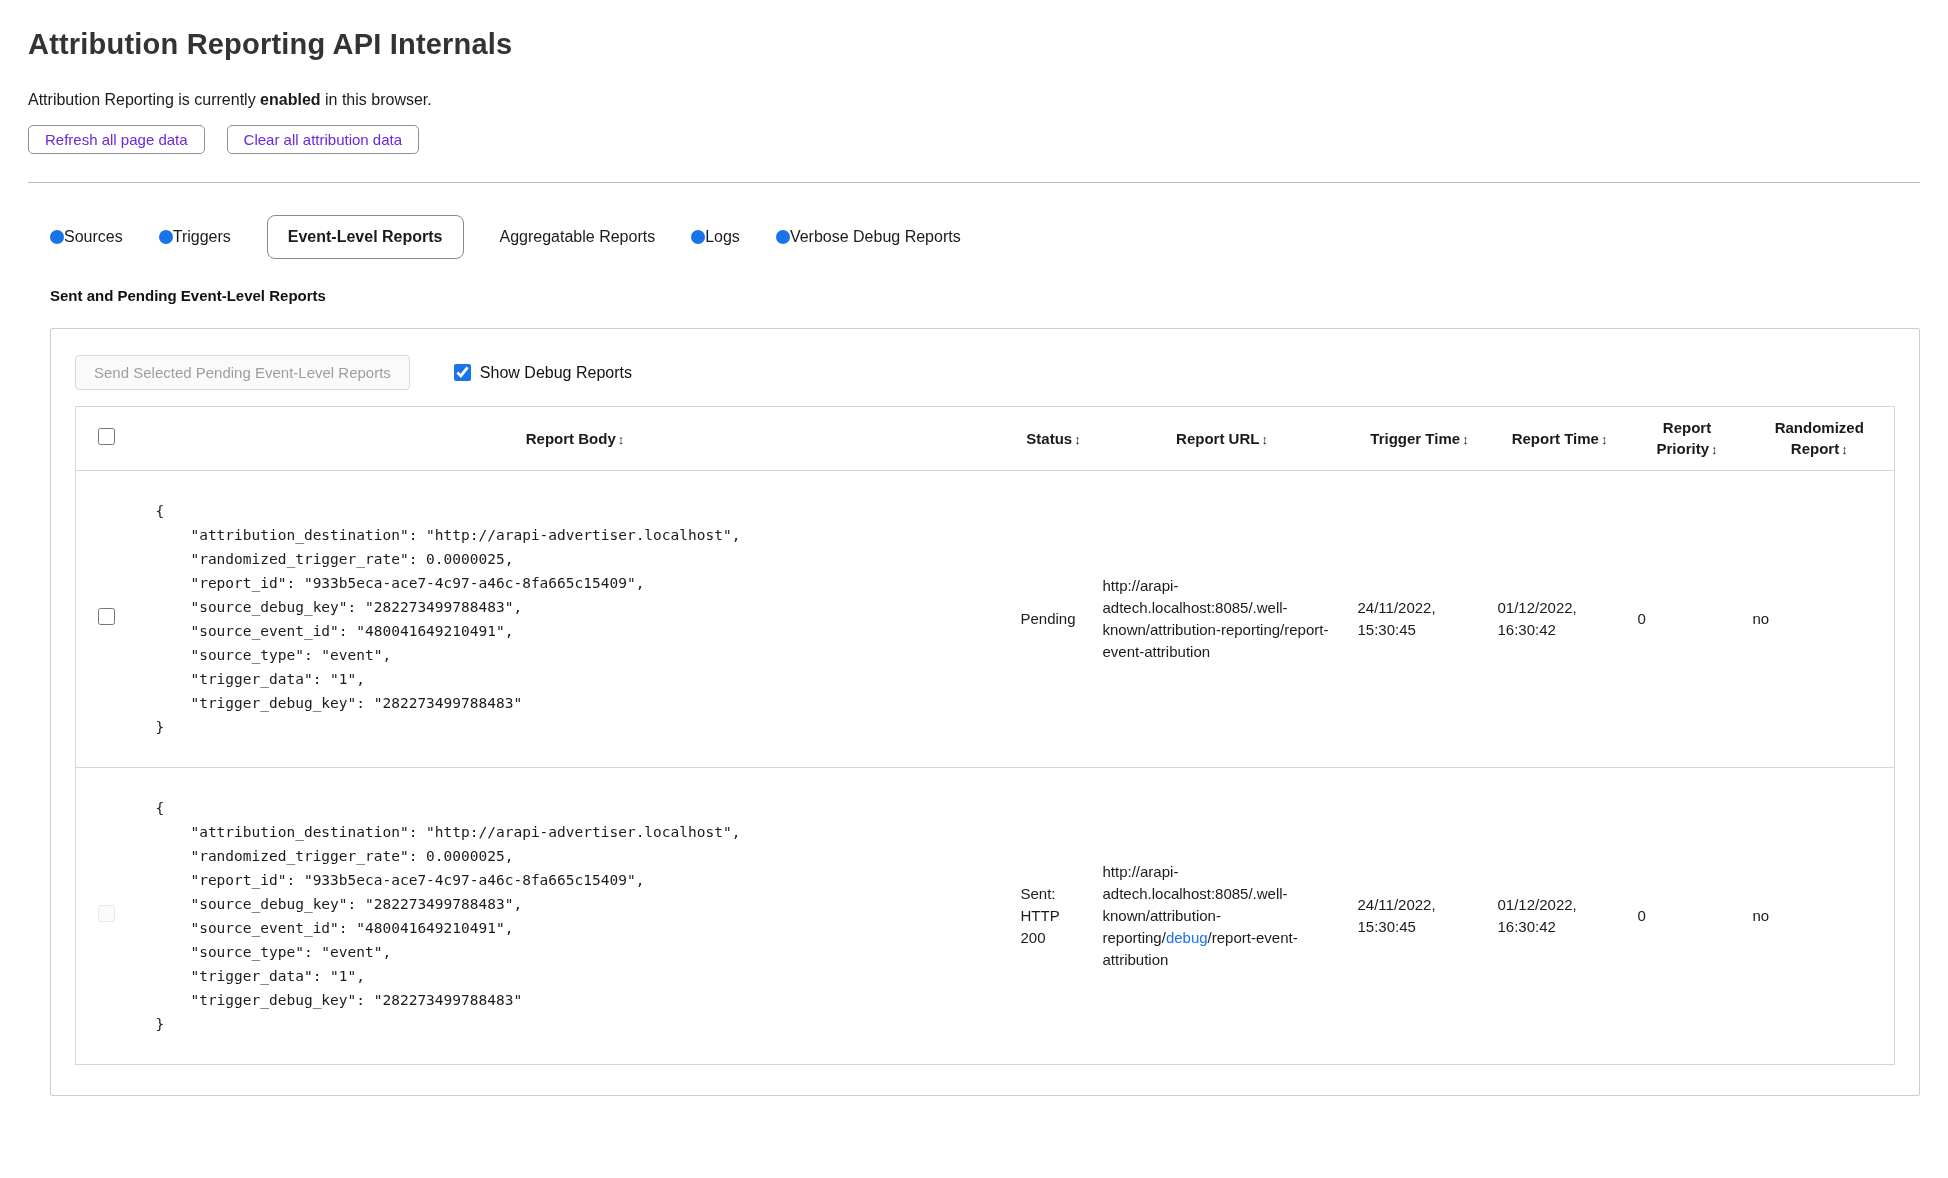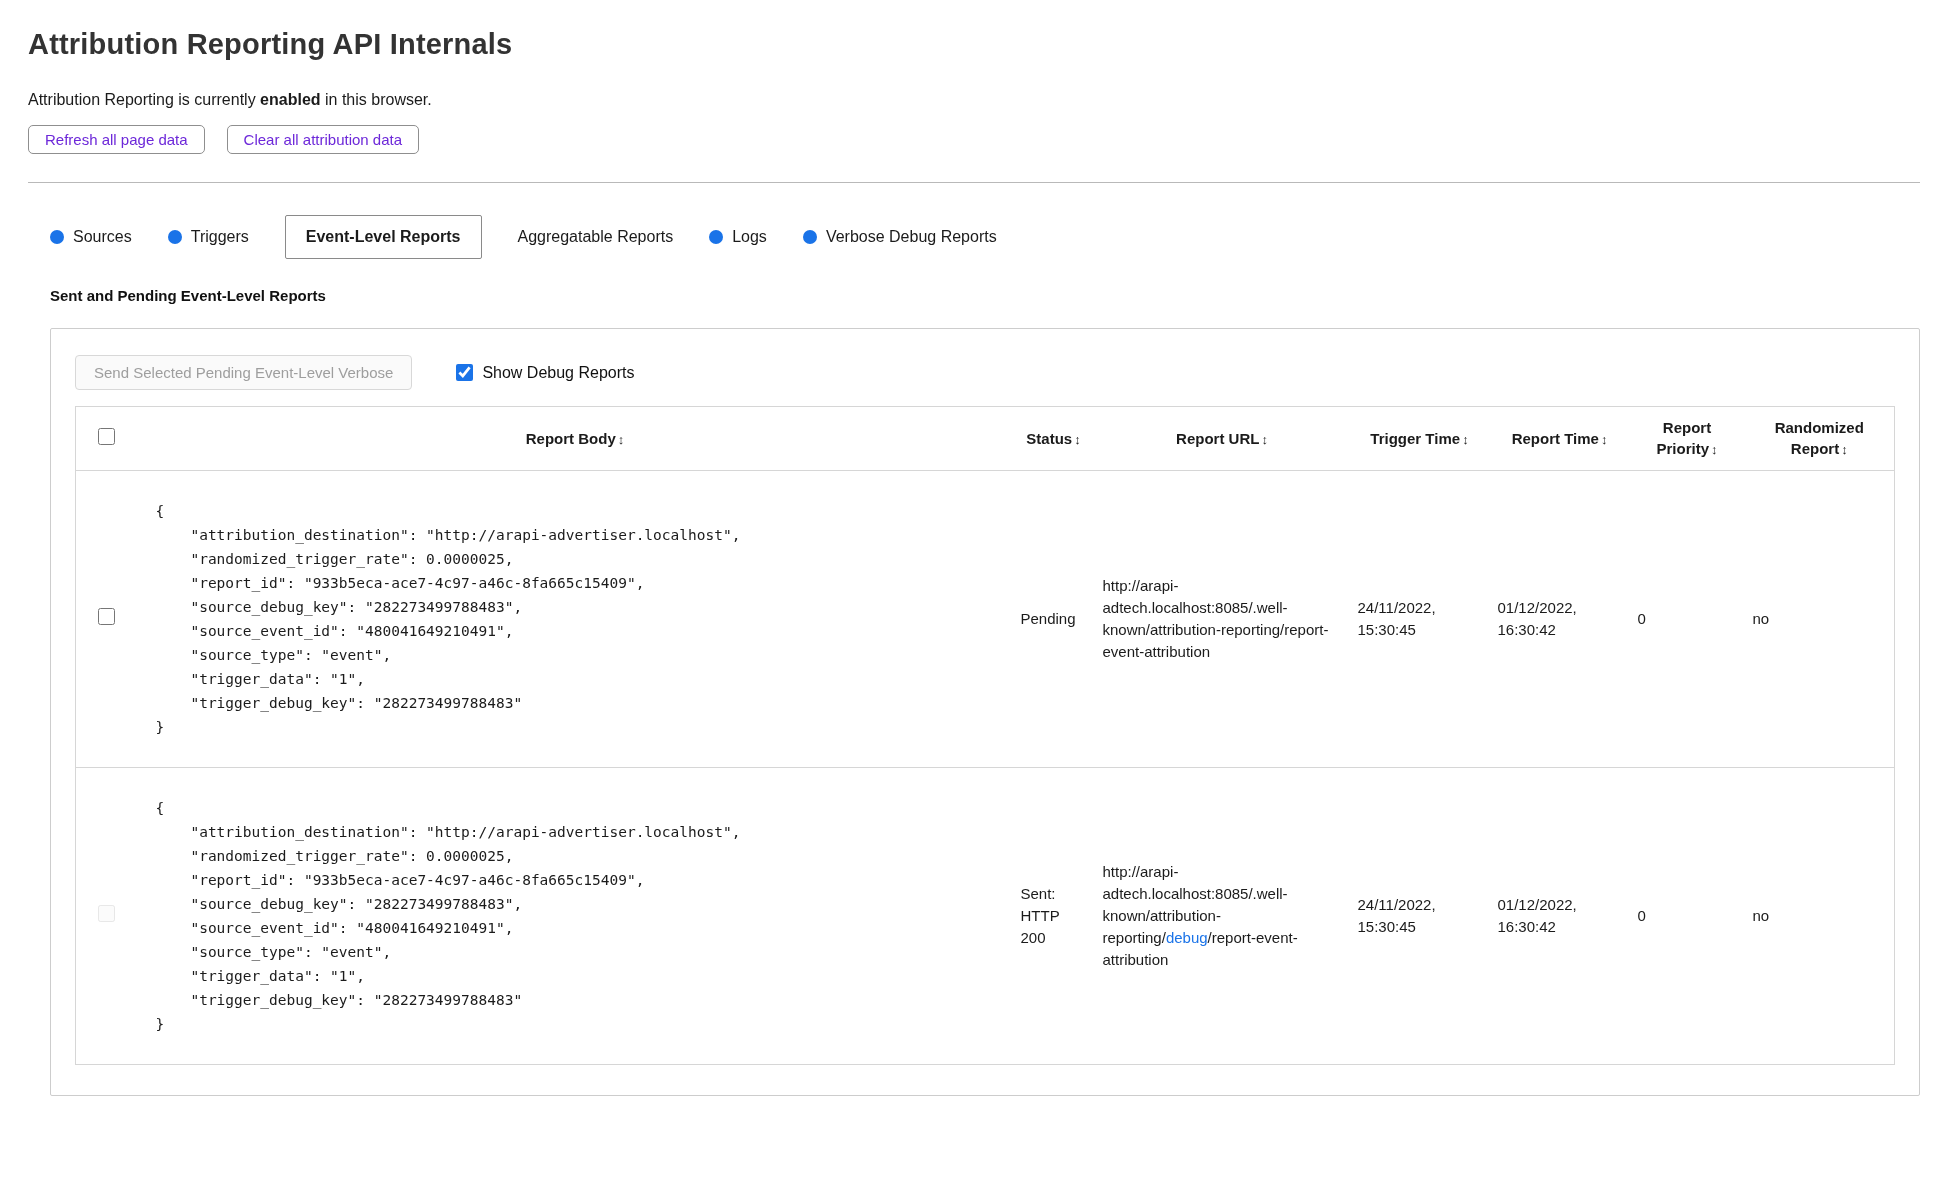--- a/index.html
+++ b/index.html
@@ -33,24 +33,24 @@
     padding: 5px 16px;
     cursor: pointer;
   }
 
   hr.divider { border: none; border-top: 1px solid #b9b9b9; margin: 28px 0 0 0; }
 
   .content { margin-left: 22px; margin-top: 32px; }
 
   
   .tabs { display: flex; align-items: center; gap: 36px; font-size: 16px; }
-  .tab { display: flex; align-items: center; gap: 9px; cursor: pointer; padding: 12px 0; color: #1b1b1b; }
+  .tab { display: flex; align-items: center; cursor: pointer; padding: 12px 0; color: #1b1b1b; }
   .tab.active {
     border: 1px solid #8a8a8a;
-    border-radius: 2px;
+    border-radius: 8px;
     padding: 12px 20px;
     font-weight: 700;
     background: #fff;
   }
   .dot {
     width: 14px; height: 14px;
     border-radius: 50%;
     background: #1a73e8;
     flex: 0 0 auto;
   }
@@ -161,21 +161,21 @@
         <span class="dot"></span>
         <span>Verbose Debug Reports</span>
       </div>
     </div>
 
     <h2 class="section-heading">Sent and Pending Event-Level Reports</h2>
 
     <div class="panel">
 
       <div class="controls">
-        <button class="send-btn" disabled="">Send Selected Pending Event-Level Verbose</button>
+        <button class="send-btn" disabled="">Send Selected Pending Event-Level Reports</button>
         <label class="debug-toggle">
           <input type="checkbox" checked="" style="">
           <span>Show Debug Reports</span>
         </label>
       </div>
 
       <table class="reports">
         <thead>
           <tr>
             <th class="col-select">

